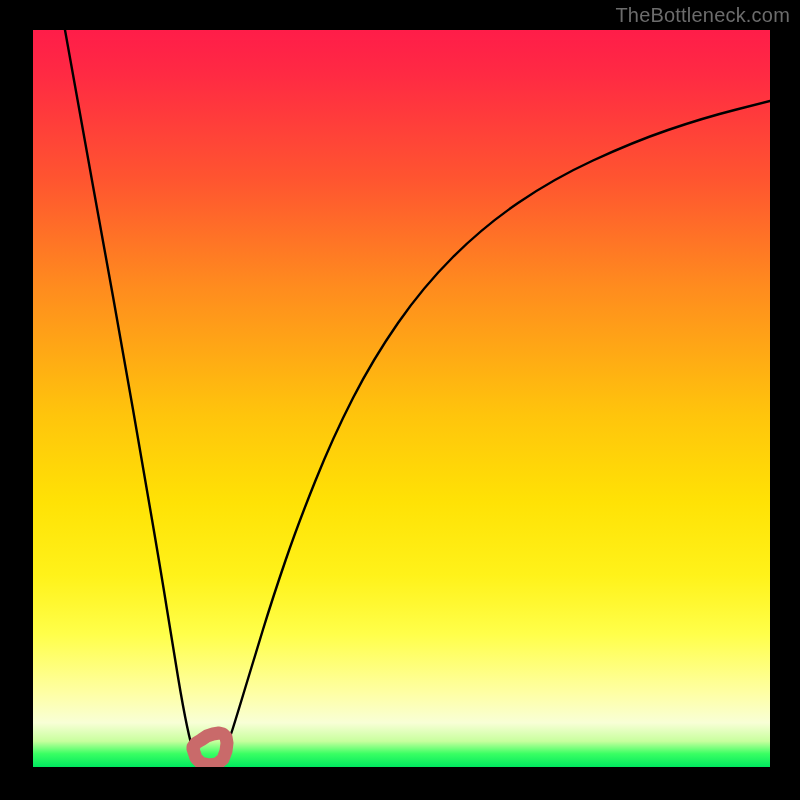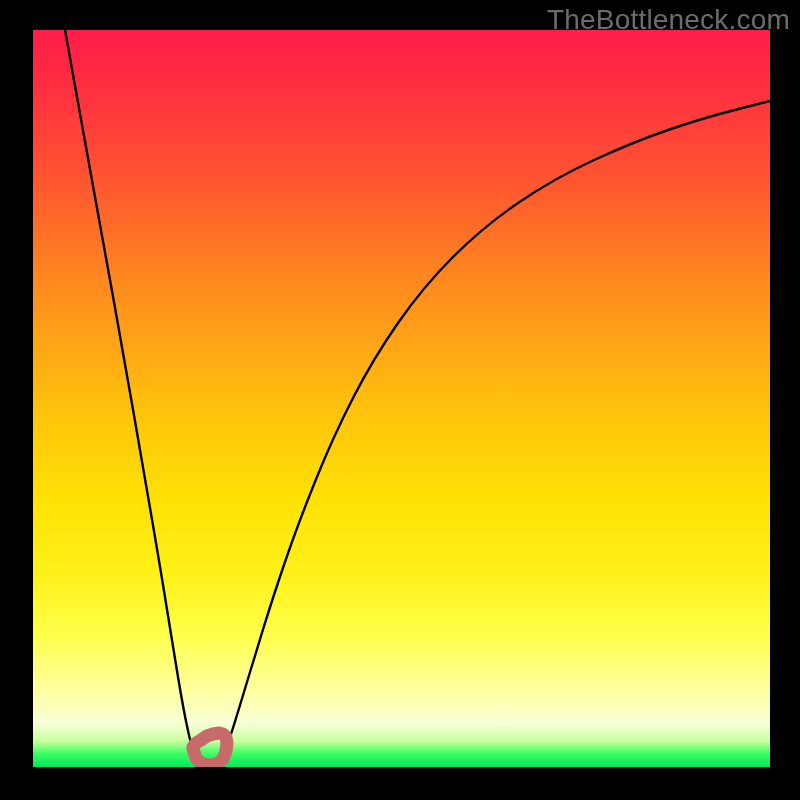--- a/index.html
+++ b/index.html
@@ -49,21 +49,21 @@
     position: absolute;
     left: 0; top: 0;
     width: 100%;
     height: 100%;
   }
   .attribution {
     position: absolute;
     top: 4px;
     right: 10px;
     font-family: Arial, Helvetica, sans-serif;
-    font-size: 28px;
+    font-size: 20px;
     color: #6c6c6c;
     letter-spacing: 0.2px;
   }
 </style>
 </head>
 <body>
 
 <div class="frame">
 
   <div class="plot-area">

